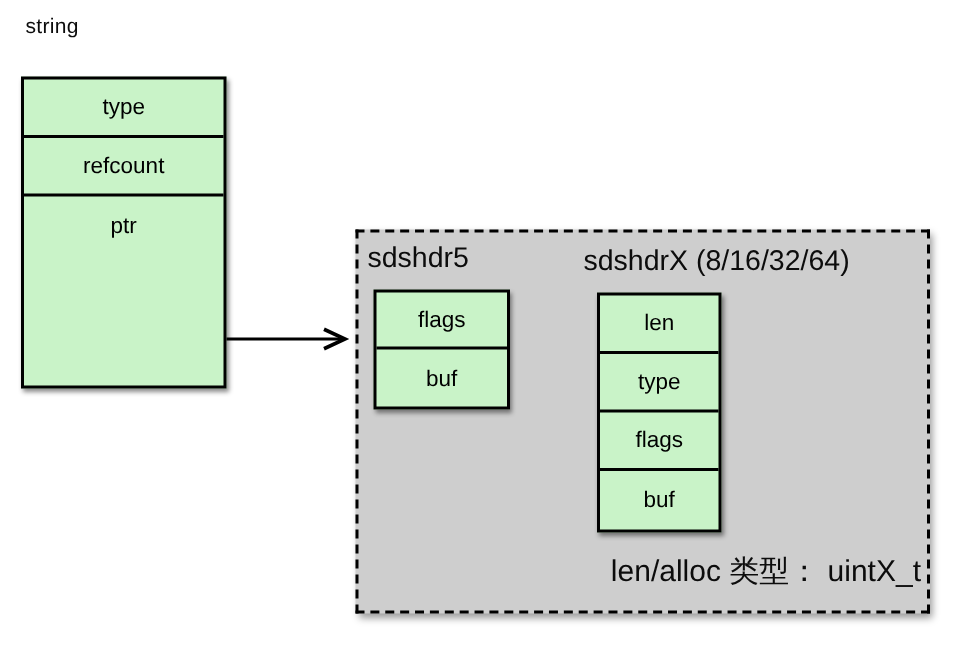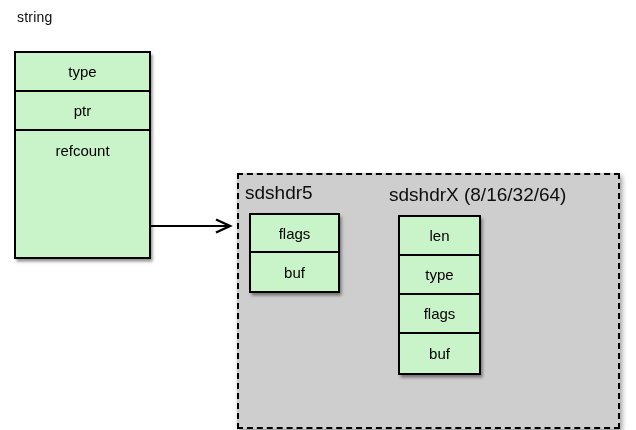--- a/index.html
+++ b/index.html
@@ -31,43 +31,42 @@
   .robj .row{height:39.2px;}
   
   .arrow-svg{left:149px;top:216px;width:92px;height:20px;}
   
   .sds-box{
     left:237px;top:153px;width:383px;height:256px;
     background:#cecece;
     border:2.5px dashed #000;
     box-shadow:2px 3px 5px rgba(0,0,0,.40);
     box-sizing:border-box;
-    margin-top:20px;
   }
   .sds-label{position:absolute;font-size:19px;color:#0c0c0c;white-space:nowrap;}
   .label-sdshdr5{left:6px;top:7px;}
   .label-sdshdrx{left:150px;top:9px;}
   .t5{position:absolute;left:10px;top:38px;width:91px;height:80px;}
   .t5 .row{height:38px;}
   .tx{position:absolute;left:159px;top:40px;width:83px;height:160px;}
   .tx .row{height:39px;}
   .type-note{
     position:absolute;left:80px;right:4px;top:212px;
     font-size:20px;text-align:right;white-space:nowrap;color:#0c0c0c;
   }
 </style>
 </head>
 <body>
 
 <div class="abs page-title">string</div>
 
 <div class="abs struct robj">
   <div class="row">type</div>
+  <div class="row">refcount</div>
   <div class="row">ptr</div>
-  <div class="row">refcount</div>
 </div>
 
 <svg class="abs arrow-svg" viewBox="0 0 92 20" xmlns="http://www.w3.org/2000/svg">
   <line x1="2" y1="10" x2="80" y2="10" stroke="#000" stroke-width="2"></line>
   <path d="M67 3.5 L81 10 L67 16.5" fill="none" stroke="#000" stroke-width="2.4" stroke-linejoin="miter"></path>
 </svg>
 
 <div class="abs sds-box">
 
   <div class="sds-label label-sdshdr5">sdshdr5</div>
@@ -79,14 +78,15 @@
 
   <div class="sds-label label-sdshdrx">sdshdrX (8/16/32/64)</div>
 
   <div class="struct tx">
     <div class="row">len</div>
     <div class="row">type</div>
     <div class="row">flags</div>
     <div class="row">buf</div>
   </div>
 
+  <div class="type-note">len/alloc 类型： uintX_t</div>
 
 </div>
 
 </body></html>

